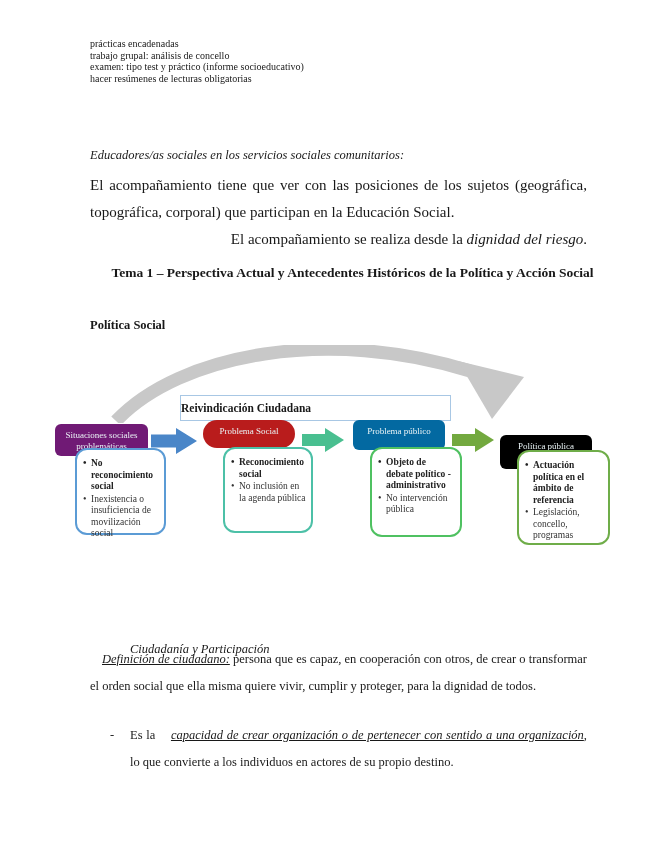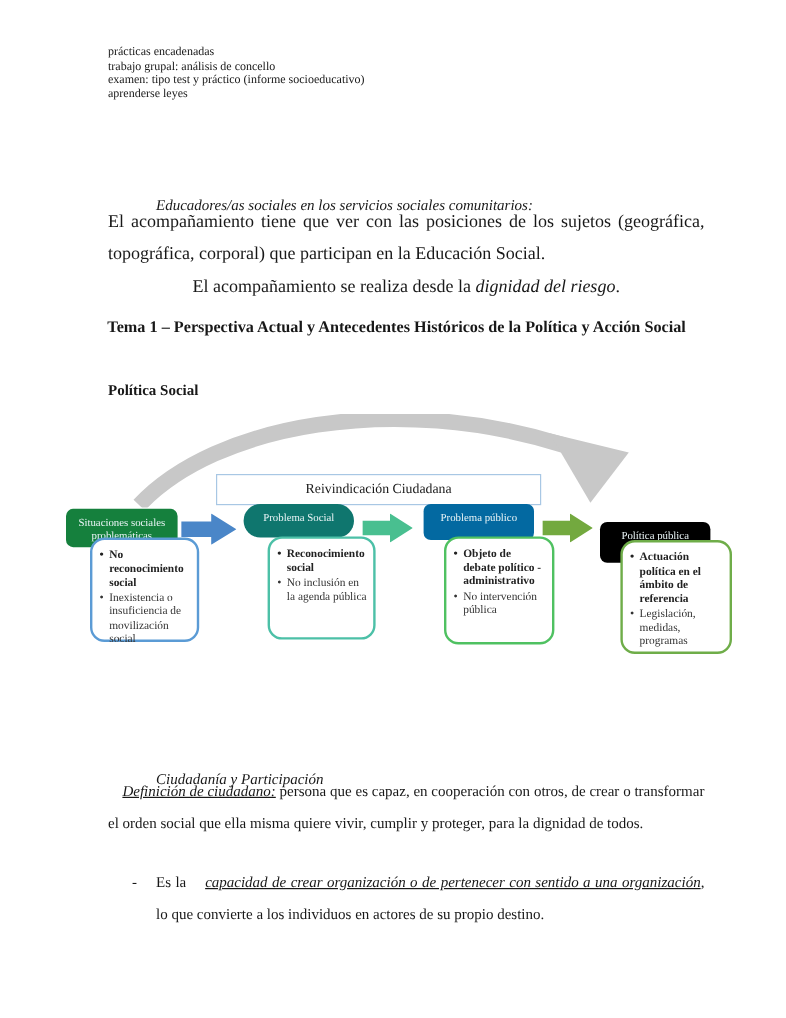--- a/index.html
+++ b/index.html
@@ -9,35 +9,35 @@
     height: 785px;
     background: #ffffff;
     font-family: "Liberation Serif", serif;
     color: #181818;
     overflow: hidden;
   }
   
   .notes { position: absolute; left: 90px; top: 38px; font-size: 10px; line-height: 11.5px; }
   
   .doc-title { position: absolute; left: 90px; width: 497px; top: 110px; text-align: center; font-weight: bold; font-size: 13.5px; }
-  .subtitle { position: absolute; left: 90px; top: 164px; font-style: italic; font-size: 12.5px; margin-left: 40px; }
+  .subtitle { position: absolute; left: 90px; top: 148px; font-style: italic; font-size: 12.5px; }
   .para { position: absolute; left: 90px; width: 497px; font-size: 15px; line-height: 27px; text-align: justify; }
   .para-1 { top: 172px; }
-  .para-2 { top: 226px; text-align: center; }
-  .tema-heading { position: absolute; left: 82px; width: 497px; top: 256px; text-align: center; font-weight: bold; font-size: 13.5px; line-height: 33px; }
+  .para-2 { top: 226px; text-align: right; }
+  .tema-heading { position: absolute; left: 104px; width: 497px; top: 256px; text-align: center; font-weight: bold; font-size: 13.5px; line-height: 33px; }
   .section-heading { position: absolute; left: 90px; top: 318px; font-weight: bold; font-size: 12.5px; }
   .italic { font-style: italic; }
   .underline { text-decoration: underline; margin-left: 12px; }
   
   .diagram { position: absolute; left: 0; top: 345px; width: 655px; height: 215px; }
   .arc-svg { position: absolute; left: 100px; top: 0; width: 450px; height: 78px; }
   .banner-box {
     position: absolute; left: 180px; top: 50px; width: 269px; height: 24px;
     background: #ffffff; border: 1px solid #a8c7e4;
-    font-weight: normal; font-size: 11.5px; text-align: center; line-height: 24px;
+    font-weight: bold; font-size: 11.5px; text-align: left; line-height: 24px;
     z-index: 2;
   }
   .step-header {
     position: absolute; z-index: 3;
     border-radius: 6px;
     font-size: 9px; line-height: 10.5px; text-align: center;
     display: flex; align-items: flex-start; justify-content: center;
     padding-top: 6px; box-sizing: border-box;
   }
   .step-content {
@@ -59,58 +59,58 @@
 </style>
 </head>
 <body>
 
 <div class="page">
 
   <div class="notes">
     <div>prácticas encadenadas</div>
     <div>trabajo grupal: análisis de concello</div>
     <div>examen: tipo test y práctico (informe socioeducativo)</div>
-    <div>aprenderse leyes</div>
+    <div>hacer resúmenes de lecturas obligatorias</div>
   </div>
 
   <div class="subtitle">Educadores/as sociales en los servicios sociales comunitarios:</div>
   <div class="para para-1">El acompañamiento tiene que ver con las posiciones de los sujetos (geográfica, topográfica, corporal) que participan en la Educación Social.</div>
   <div class="para para-2">
     <span>El acompañamiento se realiza desde la </span><span class="italic">dignidad del riesgo</span><span>.</span>
   </div>
 
   <div class="tema-heading">Tema 1 – Perspectiva Actual y Antecedentes Históricos de la Política y Acción Social</div>
   <div class="section-heading">Política Social</div>
 
   <div class="diagram">
 
     <svg class="arc-svg" viewBox="0 0 450 78">
       <path d="M 16 76 C 80 8, 230 -18, 370 26" fill="none" stroke-width="13" style="stroke: rgb(200, 200, 200);"></path>
       <polygon points="358,16 424,32 392,74" style="fill: rgb(200, 200, 200);"></polygon>
     </svg>
 
     <div class="banner-box" style="border-color: rgb(168, 199, 228);">Reivindicación Ciudadana</div>
 
-    <div class="step-header" style="left: 55px; top: 79px; width: 93px; height: 32px; background-color: #15803d; color: rgb(234, 244, 246);">Situaciones sociales problemáticas</div>
+    <div class="step-header" style="left: 55px; top: 79px; width: 93px; height: 32px; background-color: #701a75; color: rgb(234, 244, 246);">Situaciones sociales problemáticas</div>
     <div class="step-content" style="left: 75px; top: 103px; width: 91px; height: 87px; border-color: rgb(91, 155, 213);">
       <div class="bullet-row bullet-bold">
         <span class="bullet-marker">•</span>
         <span>No reconocimiento social</span>
       </div>
       <div class="bullet-row">
         <span class="bullet-marker">•</span>
         <span>Inexistencia o insuficiencia de movilización social</span>
       </div>
     </div>
 
     <svg class="arrow-svg" style="left:151px; top:83px;" width="46" height="26" viewBox="0 0 46 26">
       <polygon points="0,6.5 25,6.5 25,0 46,13 25,26 25,19.5 0,19.5" style="fill: rgb(74, 134, 200);"></polygon>
     </svg>
 
-    <div class="step-header" style="left: 203px; top: 75px; width: 92px; height: 28px; background-color: #0f766e; color: rgb(234, 244, 246); border-radius: 14px;">Problema Social</div>
+    <div class="step-header" style="left: 203px; top: 75px; width: 92px; height: 28px; background-color: #b91c1c; color: rgb(234, 244, 246); border-radius: 14px;">Problema Social</div>
     <div class="step-content" style="left: 223px; top: 102px; width: 90px; height: 86px; border-color: rgb(76, 192, 167);">
       <div class="bullet-row bullet-bold">
         <span class="bullet-marker">•</span>
         <span>Reconocimiento social</span>
       </div>
       <div class="bullet-row">
         <span class="bullet-marker">•</span>
         <span>No inclusión en la agenda pública</span>
       </div>
     </div>
@@ -136,21 +136,21 @@
     </svg>
 
     <div class="step-header" style="left: 500px; top: 90px; width: 92px; height: 34px; background-color: #000000; color: rgb(234, 244, 246);">Política pública</div>
     <div class="step-content" style="left: 517px; top: 105px; width: 93px; height: 95px; border-color: rgb(111, 173, 73);">
       <div class="bullet-row bullet-bold">
         <span class="bullet-marker">•</span>
         <span>Actuación política en el ámbito de referencia</span>
       </div>
       <div class="bullet-row">
         <span class="bullet-marker">•</span>
-        <span>Legislación, medidas, programas</span>
+        <span>Legislación, concello, programas</span>
       </div>
     </div>
   </div>
 
   <div class="citizenship-heading">Ciudadanía y Participación</div>
 
   <div class="def-para">
     <span class="italic underline">Definición de ciudadano:</span><span> persona que es capaz, en cooperación con otros, de crear o transformar el orden social que ella misma quiere vivir, cumplir y proteger, para la dignidad de todos.</span>
   </div>
 

